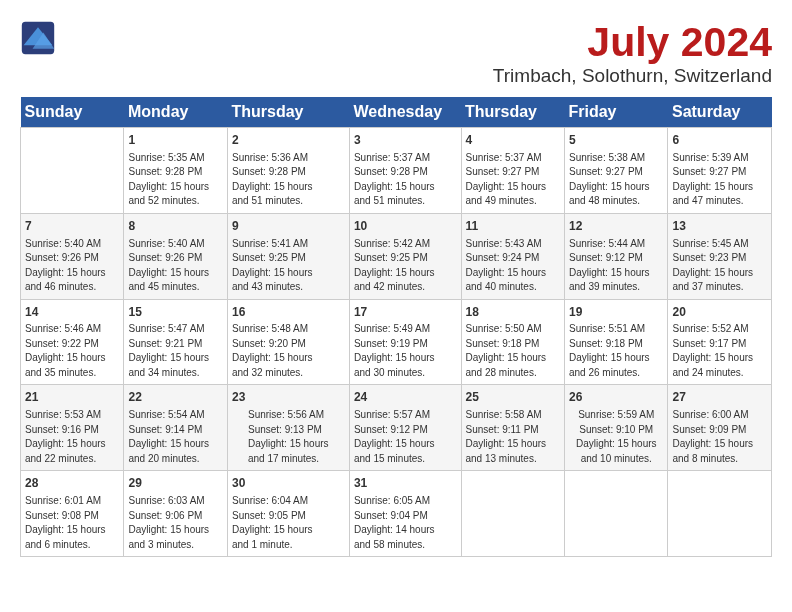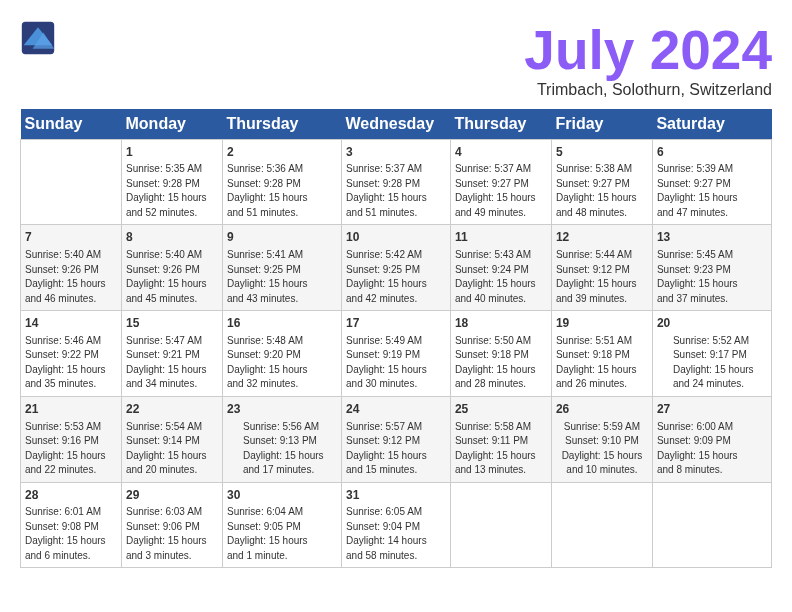--- a/index.html
+++ b/index.html
@@ -28,27 +28,27 @@
       line-height: 1.1;
     }
     .logo-icon {
       width: 36px;
       height: 36px;
     }
     .title-area {
       text-align: right;
     }
     .main-title {
-      font-size: 55px;
+      font-size: 41px;
       font-weight: bold;
-      color: #8b5cf6;
+      color: #b91c1c;
       line-height: 1.1;
     }
     .subtitle {
-      font-size: 16px;
+      font-size: 19px;
       color: #333;
     }
     table {
       width: 100%;
       border-collapse: collapse;
       font-size: 11px;
     }
     thead tr th {
       background-color: #2c5aa0;
       color: #fff;
@@ -249,21 +249,21 @@
         </td>
         <td>
           <span class="day-number">19</span>
           <div class="cell-content" style="white-space: pre-line;">Sunrise: 5:51 AM
 Sunset: 9:18 PM
 Daylight: 15 hours
 and 26 minutes.</div>
         </td>
         <td>
           <span class="day-number">20</span>
-          <div class="cell-content" style="white-space: pre-line; margin-left: 16px;">Sunrise: 5:52 AM
+          <div class="cell-content" style="white-space: pre-line;">Sunrise: 5:52 AM
 Sunset: 9:17 PM
 Daylight: 15 hours
 and 24 minutes.</div>
         </td>
       </tr>
       <tr>
         <td>
           <span class="day-number">21</span>
           <div class="cell-content" style="white-space: pre-line;">Sunrise: 5:53 AM
 Sunset: 9:16 PM

